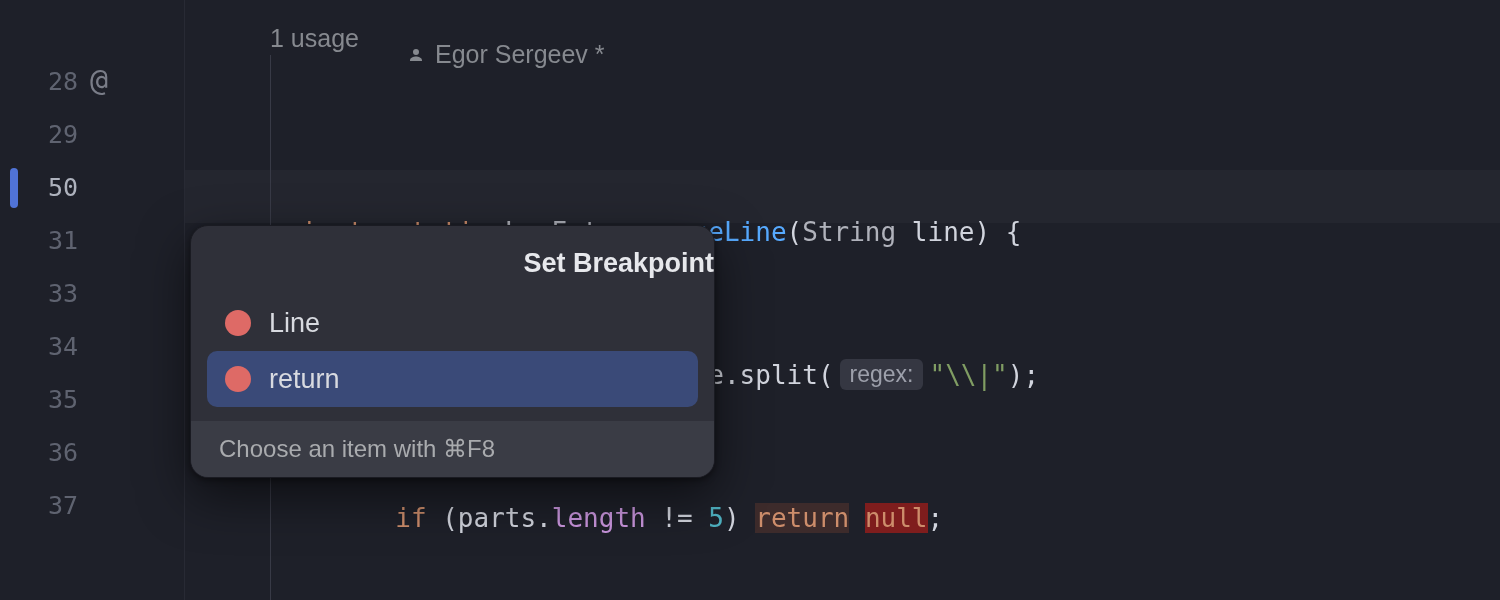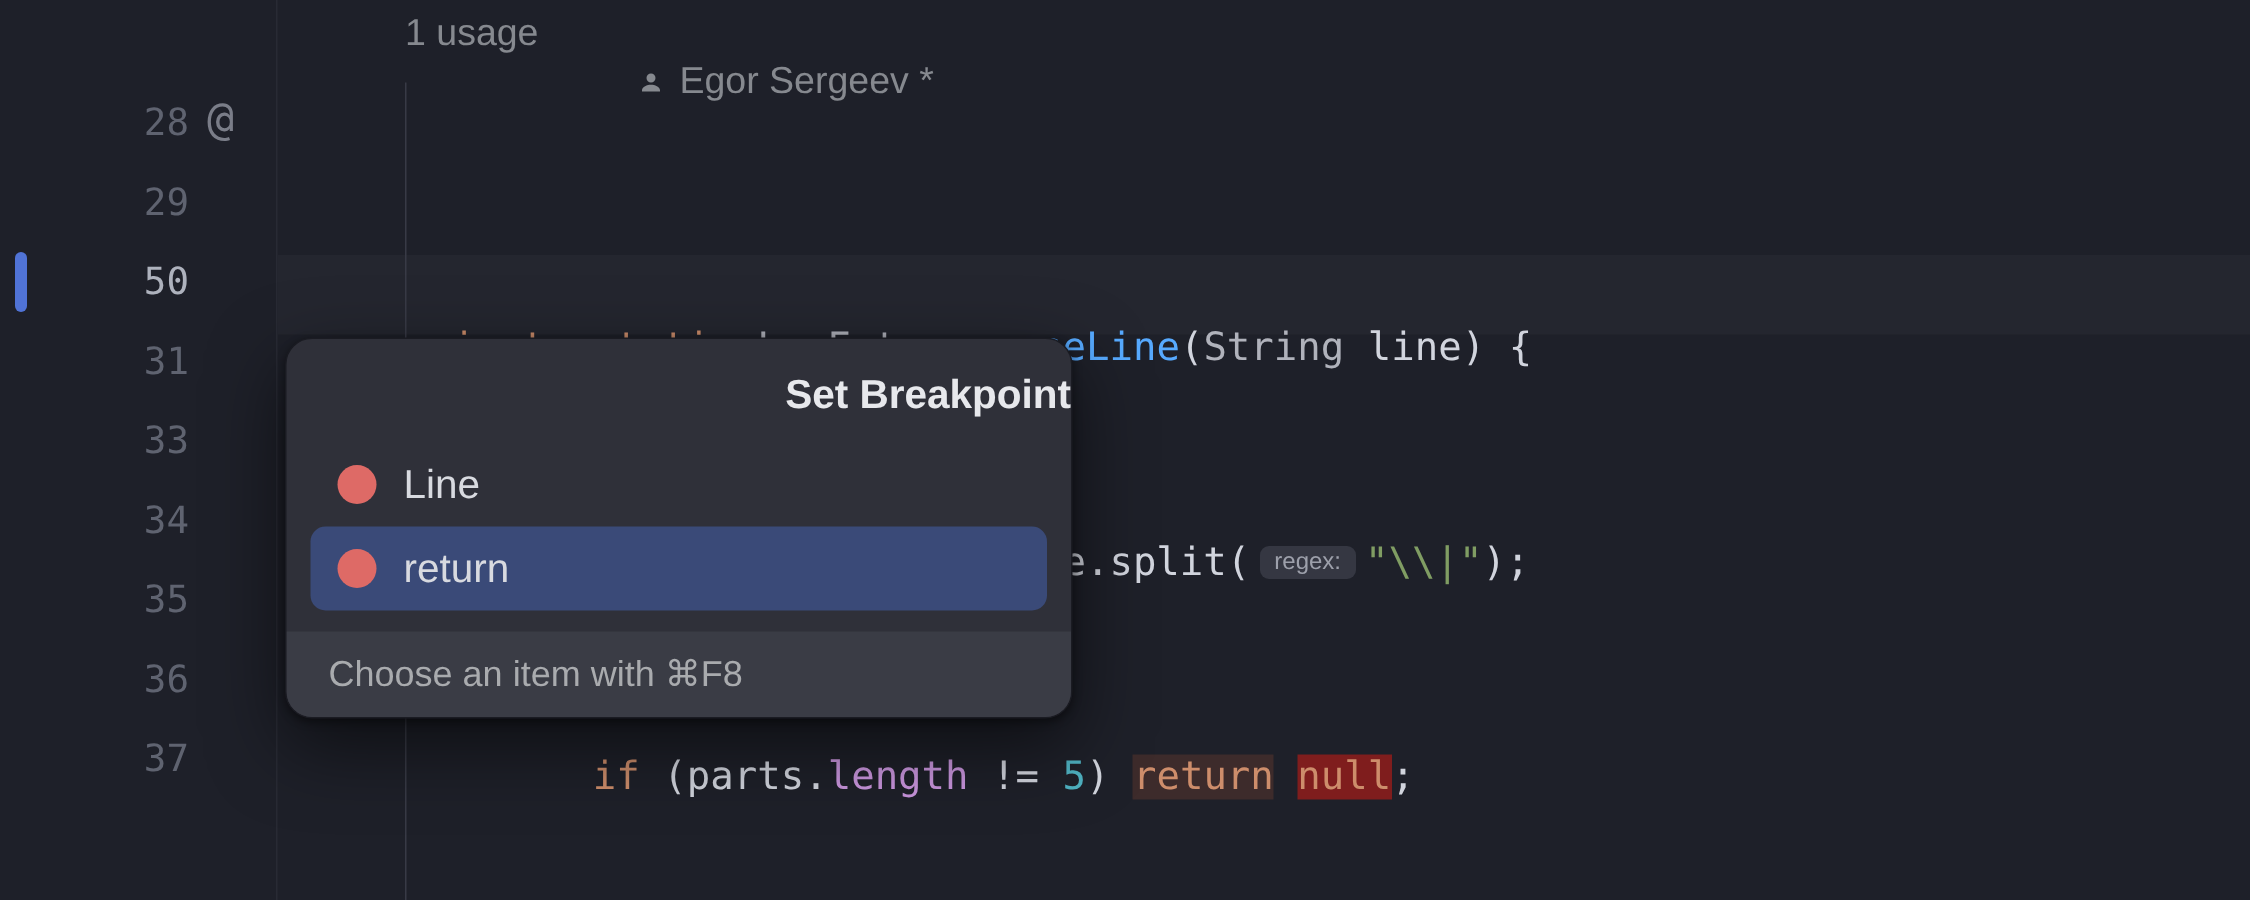--- a/index.html
+++ b/index.html
@@ -43,21 +43,20 @@
   .editor{position:relative;width:100%;height:100%;}
   
   .gutter{
     position:absolute;left:0;top:0;bottom:0;width:185px;
     background:var(--gutter);
     border-right:1px solid #282a34;
   }
   .line-row{
     display:flex;align-items:center;
     height:53px;
-    padding-left:48px;
   }
   .line-num{
     width:82px;text-align:right;
     color:var(--gutter-text);
     font-size:25px;
     padding-right:4px;
   }
   .gutter-icons{
     flex:1;display:flex;align-items:center;gap:8px;
     padding-left:8px;
@@ -70,21 +69,21 @@
     position:absolute;left:10px;width:8px;height:40px;
     background:#5073d6;border-radius:4px;
   }
   .current-line-bg{
     position:absolute;left:185px;right:0;height:53px;
     background:#24262f;
   }
   
   .inlays{
     position:absolute;left:270px;top:8px;
-    display:flex;align-items:flex-start;gap:66px;
+    display:flex;align-items:center;gap:48px;
     color:var(--inlay-fg);
     font-family:-apple-system,BlinkMacSystemFont,"Segoe UI",sans-serif;
     font-size:25px;
   }
   .author{display:flex;align-items:center;gap:10px;margin-top:32px;}
   .author svg{width:18px;height:18px;fill:var(--inlay-fg);}
   
   .code{
     position:absolute;left:185px;right:0;top:0;bottom:0;
     padding-left:85px;
@@ -104,21 +103,21 @@
   .method-def{color:var(--method);}
   .method-call{color:var(--code-white);}
   .prop{color:var(--prop);}
   .num{color:var(--num);}
   .str{color:var(--str);}
   .punct{color:var(--code-white);}
   .param-hint{
     background:var(--hint-bg);color:var(--hint-fg);
     border-radius:6px;padding:2px 10px;margin:0 6px;
     font-family:-apple-system,BlinkMacSystemFont,"Segoe UI",sans-serif;
-    font-size:16px;
+    font-size:23px;
   }
   .null-hl{background:#7f1d1d;}
   
   .popup{
     position:absolute;left:190px;top:225px;width:525px;
     background:var(--popup-bg);
     border:1px solid var(--popup-border);
     border-radius:18px;
     box-shadow:0 18px 50px rgba(0,0,0,0.55), 0 2px 6px rgba(0,0,0,0.4);
     overflow:hidden;

